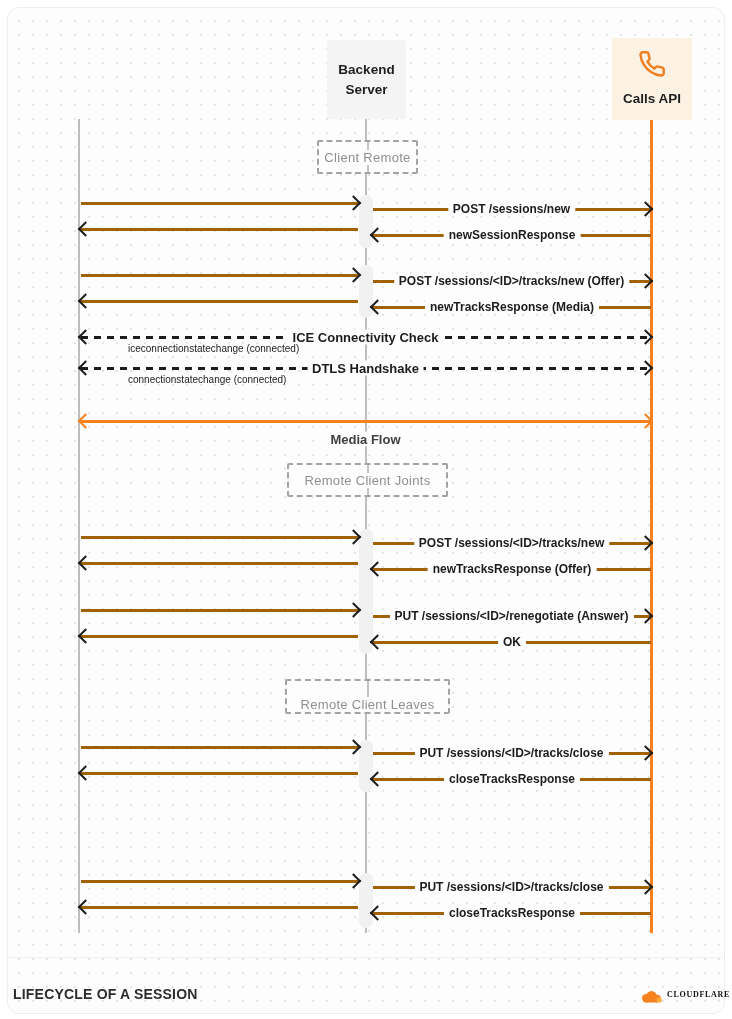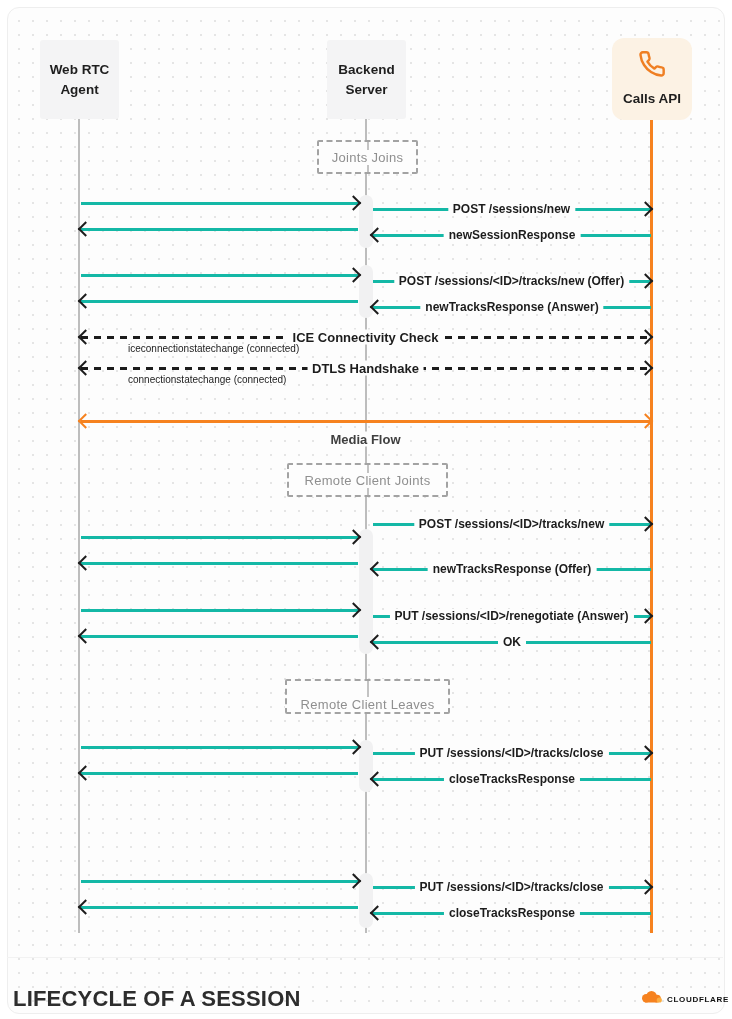--- a/index.html
+++ b/index.html
@@ -18,31 +18,31 @@
   }
   .layer { position:absolute; left:0; top:0; width:732px; height:1019px; }
 
   
   .actor {
     position:absolute; display:flex; flex-direction:column;
     align-items:center; justify-content:center; text-align:center;
     font-weight:bold; font-size:13.5px; color:#1e1e1e; line-height:1.45;
   }
   .actor.gray { background:#f4f4f5; border-radius:3px; }
-  .actor.cream { background:#fcf2e4; border-radius:12px; }
+  .actor.cream { background:#fcf2e4; border-radius:0; }
   .actor-label { white-space:pre-line; }
   .actor.cream .actor-label { margin-top:5px; }
 
   
   .lifeline { position:absolute; width:2px; background:#bdbdbd; }
   .lifeline.orange { background:#f6821f; width:2.5px; }
   .activation { position:absolute; left:359px; width:14px; background:#f1f1f2; border-radius:7px; }
 
   
-  .msg { position:absolute; height:2.5px; background:#14b8a6; color:#1c1c1c; }
+  .msg { position:absolute; height:2.5px; background:#a16207; color:#1c1c1c; }
   .msg.dashed { background: repeating-linear-gradient(90deg,#1c1c1c 0 7px, transparent 7px 13px); }
   .msg.orange { background:#f6821f; color:#f6821f; }
   .hr, .hl { position:absolute; width:9px; height:9px; top:50%; }
   .hr { right:-1px; border-top:2.5px solid currentColor; border-right:2.5px solid currentColor;
         transform:translateY(-50%) rotate(45deg); }
   .hl { left:-1px; border-bottom:2.5px solid currentColor; border-left:2.5px solid currentColor;
         transform:translateY(-50%) rotate(45deg); }
   .mlabel {
     position:absolute; left:50%; top:50%; transform:translate(-50%,-50%);
     background:#fdfdfd; padding:0 5px; font-weight:bold; font-size:12px;
@@ -57,24 +57,24 @@
     position:absolute; border:2px dashed #a3a3a3; background:#fdfdfd;
     color:#8f8f8f; display:flex; align-items:center; justify-content:center;
     font-size:13px; letter-spacing:0.3px; border-radius:2px;
   }
   .section .vseg { position:absolute; left:calc(50% - 1px); top:0; bottom:0; width:2px; background:#c3c3c3; }
   .section .stext { position:relative; background:#fdfdfd; padding:0 3px; }
 
   
   .footer-divider { position:absolute; left:7px; top:957px; width:716px; height:1px; background:#f2f2f2; }
   .footer-title {
-    position:absolute; left:13px; top:986px; font-weight:bold; font-size:22px;
+    position:absolute; left:13px; top:986px; font-weight:bold; font-size:14px;
     color:#2d2d2d; letter-spacing:0.2px;
   }
-  .brand { position:absolute; left:638px; top:990px; display:flex; align-items:center; gap:3px; }
+  .brand { position:absolute; left:638px; top:990px; display:flex; align-items:flex-start; gap:3px;font-family:Liberation Serif, serif; }
   .brand-text { font-weight:bold; font-size:8px; letter-spacing:0.7px; color:#101010; }
 </style>
 </head>
 <body>
 
 <div class="panel"></div>
 
 <div class="layer">
 
   <div class="lifeline" style="left:78px; top:119px; height:814px;"></div>
@@ -82,21 +82,21 @@
   <div class="lifeline orange" style="left:650px; top:120px; height:813px;"></div>
 
   <div class="activation" style="top:195px; height:53px;"></div>
   <div class="activation" style="top:265px; height:53px;"></div>
   <div class="activation" style="top:529px; height:125px;"></div>
   <div class="activation" style="top:740px; height:52px;"></div>
   <div class="activation" style="top:873px; height:55px;"></div>
 
   <div class="section" style="left:317px; top:140px; width:97px; height:30px;">
     <span class="vseg"></span>
-    <span class="stext">Joints Joins</span>
+    <span class="stext">Client Remote</span>
   </div>
 
   <div class="msg" style="left:81px; top:202px; width:277px;">
       <span class="hr"></span>
     </div>
   <div class="msg" style="left:373px; top:208px; width:277px;">
     <span class="hr"></span>
     <span class="mlabel">POST /sessions/new</span>
   </div>
   <div class="msg" style="left:81px; top:228px; width:277px;">
@@ -112,21 +112,21 @@
     </div>
   <div class="msg" style="left:373px; top:280px; width:277px;">
     <span class="hr"></span>
     <span class="mlabel">POST /sessions/&lt;ID&gt;/tracks/new (Offer)</span>
   </div>
   <div class="msg" style="left:81px; top:300px; width:277px;">
       <span class="hl"></span>
     </div>
   <div class="msg" style="left:373px; top:306px; width:278px;">
     <span class="hl"></span>
-    <span class="mlabel">newTracksResponse (Answer)</span>
+    <span class="mlabel">newTracksResponse (Media)</span>
   </div>
 
   <div class="msg dashed" style="left:81px; top:336px; width:569px;">
     <span class="hl"></span>
     <span class="hr"></span>
     <span class="mlabel big">ICE Connectivity Check</span>
   </div>
   <div class="sublabel" style="left:92px; top:343px;">iceconnectionstatechange (connected)</div>
 
   <div class="msg dashed" style="left:81px; top:367px; width:569px;">
@@ -143,21 +143,21 @@
   </div>
 
   <div class="section" style="left:287px; top:463px; width:157px; height:30px;">
     <span class="vseg"></span>
     <span class="stext">Remote Client Joints</span>
   </div>
 
   <div class="msg" style="left:81px; top:536px; width:277px;">
       <span class="hr"></span>
     </div>
-  <div class="msg" style="left:373px; top:523px; width:277px;">
+  <div class="msg" style="left:373px; top:542px; width:277px;">
     <span class="hr"></span>
     <span class="mlabel">POST /sessions/&lt;ID&gt;/tracks/new</span>
   </div>
   <div class="msg" style="left:81px; top:562px; width:277px;">
       <span class="hl"></span>
     </div>
   <div class="msg" style="left:373px; top:568px; width:278px;">
     <span class="hl"></span>
     <span class="mlabel">newTracksResponse (Offer)</span>
   </div>
@@ -206,24 +206,20 @@
     <span class="mlabel">PUT /sessions/&lt;ID&gt;/tracks/close</span>
   </div>
   <div class="msg" style="left:81px; top:906px; width:277px;">
       <span class="hl"></span>
     </div>
   <div class="msg" style="left:373px; top:912px; width:278px;">
     <span class="hl"></span>
     <span class="mlabel">closeTracksResponse</span>
   </div>
 
-  <div class="actor gray" style="left:40px; top:40px; width:79px; height:79px;">
-    <span class="actor-label">Web RTC
-Agent</span>
-  </div>
   <div class="actor gray" style="left:327px; top:40px; width:79px; height:79px;">
     <span class="actor-label">Backend
 Server</span>
   </div>
   <div class="actor cream" style="left:612px; top:38px; width:80px; height:82px;">
     <span>
       <svg width="28" height="28" viewBox="0 0 24 24" fill="none" stroke="#ef7f23" stroke-width="2.1" stroke-linecap="round" stroke-linejoin="round">
         <path d="M22 16.92v3a2 2 0 0 1-2.18 2 19.79 19.79 0 0 1-8.63-3.07 19.5 19.5 0 0 1-6-6 19.79 19.79 0 0 1-3.07-8.67A2 2 0 0 1 4.11 2h3a2 2 0 0 1 2 1.72 12.84 12.84 0 0 0 .7 2.81 2 2 0 0 1-.45 2.11L8.09 9.91a16 16 0 0 0 6 6l1.27-1.27a2 2 0 0 1 2.11-.45 12.84 12.84 0 0 0 2.81.7A2 2 0 0 1 22 16.92z"></path>
       </svg>
     </span>

